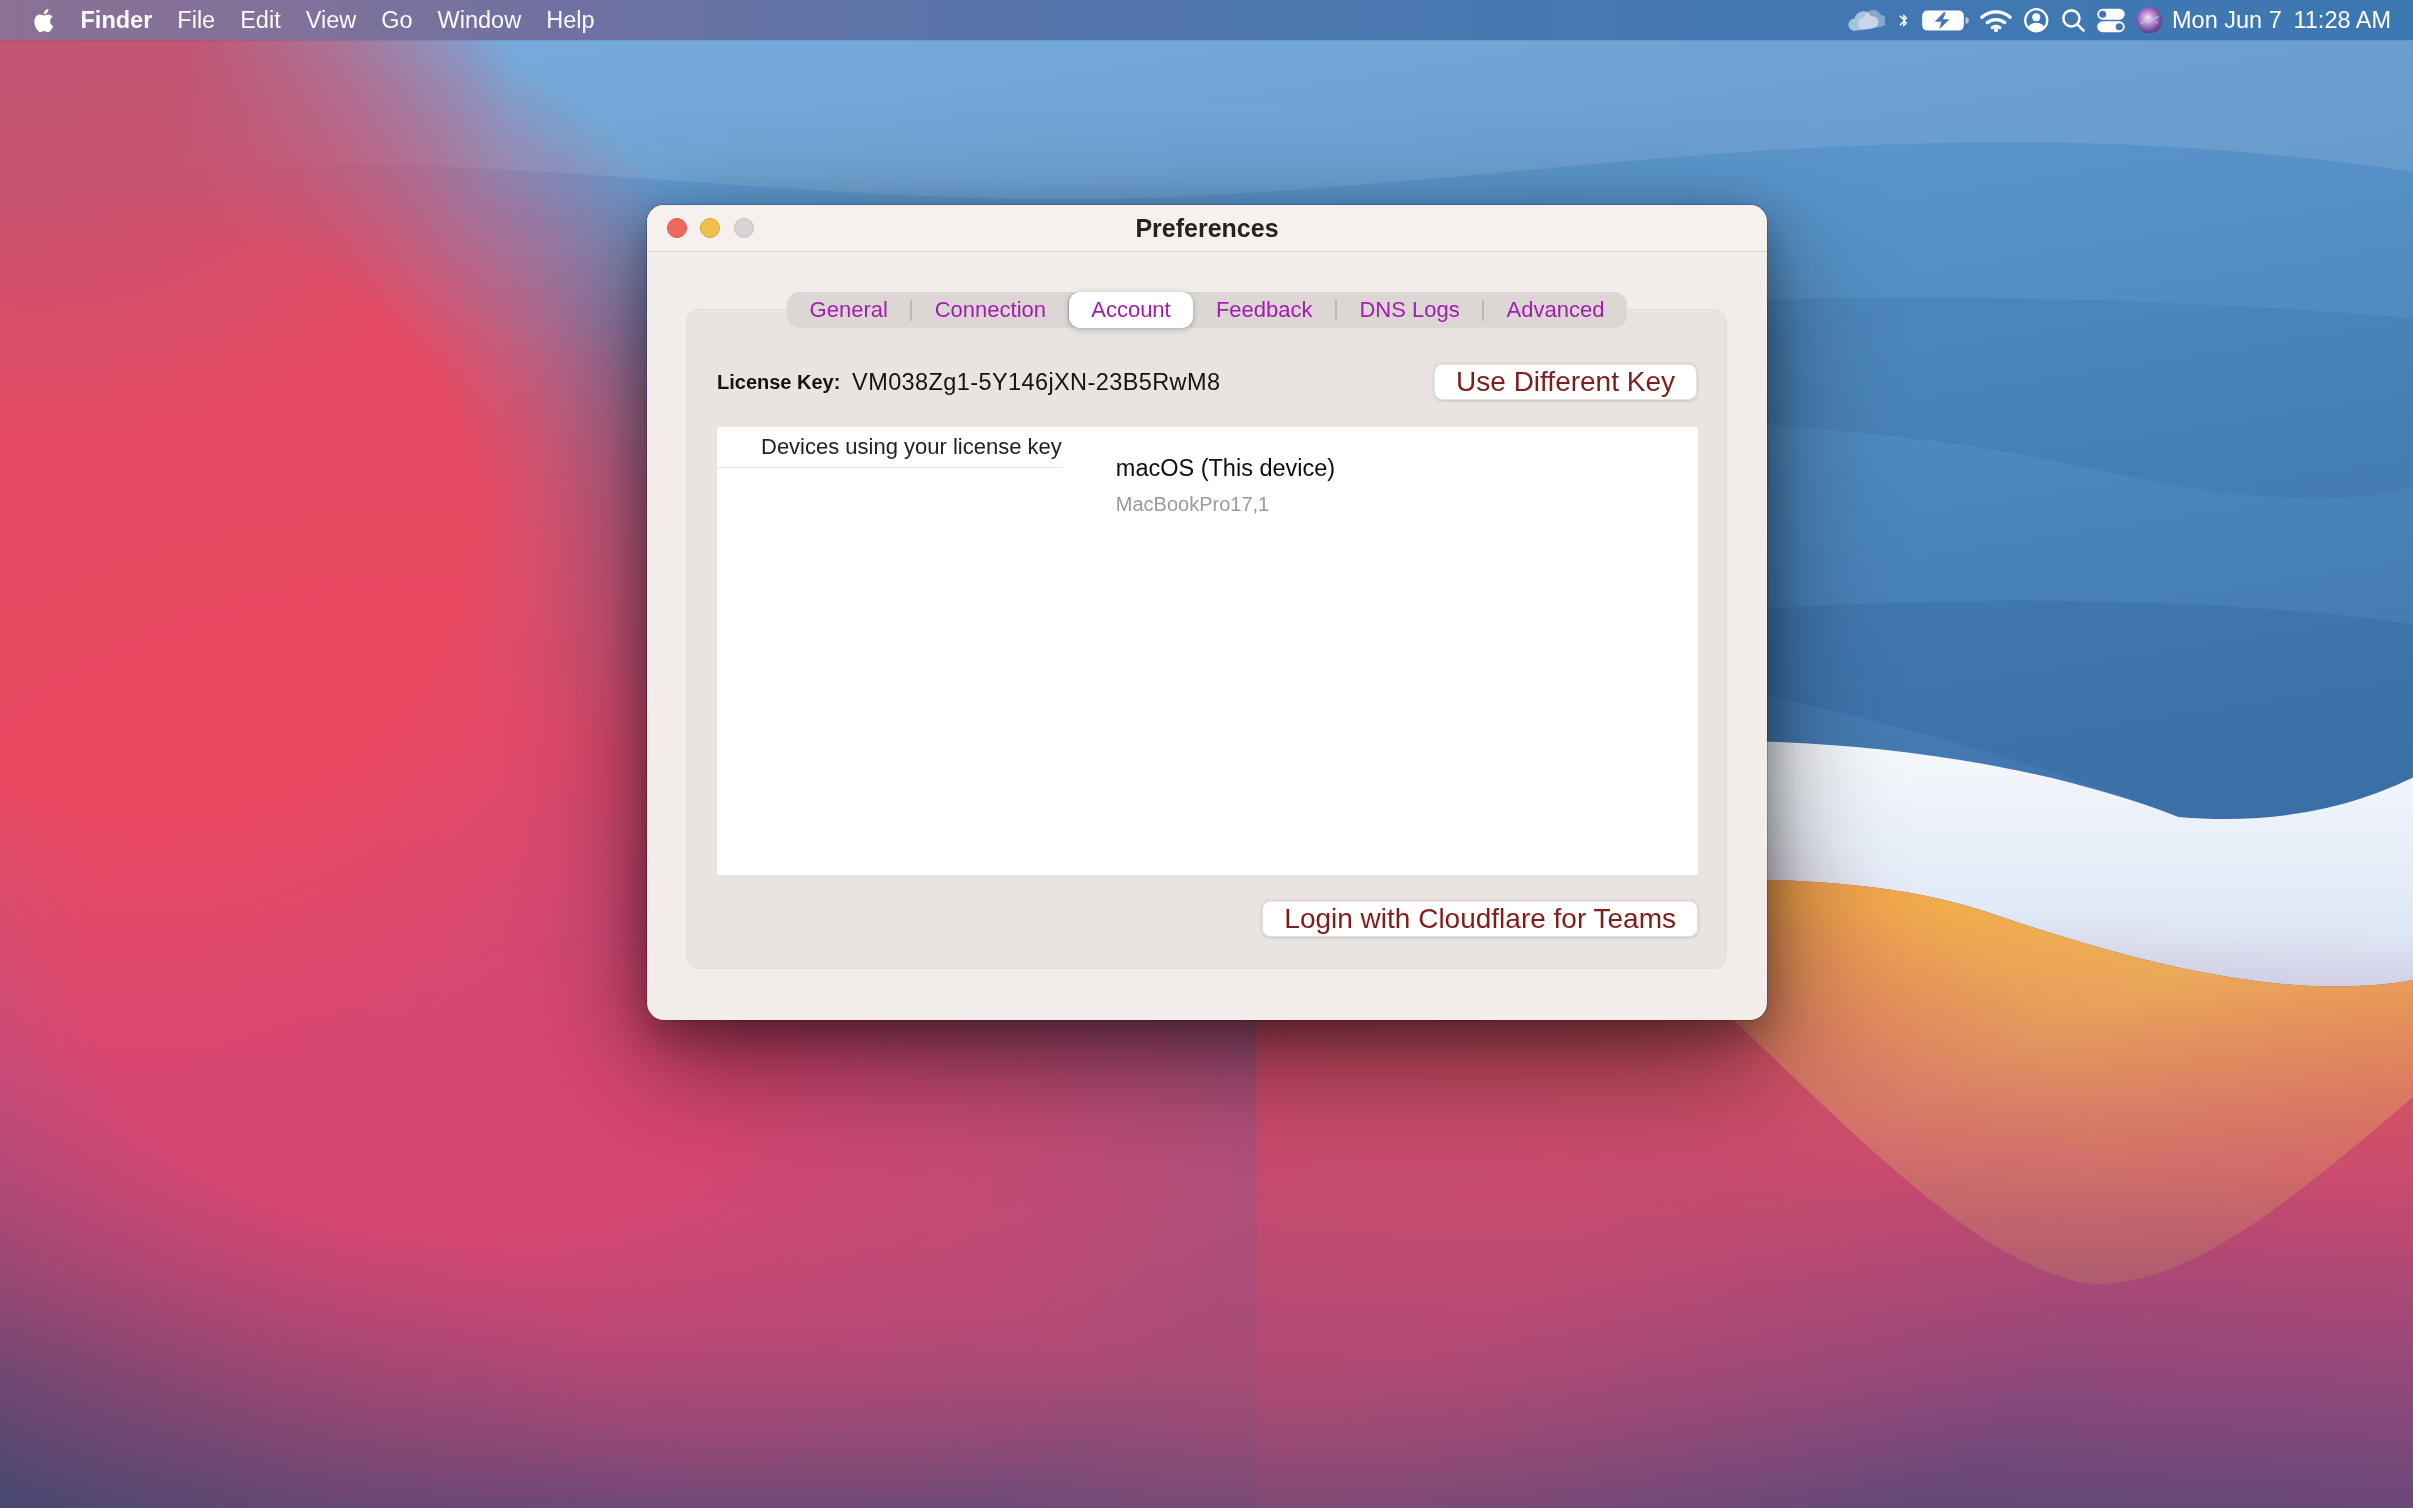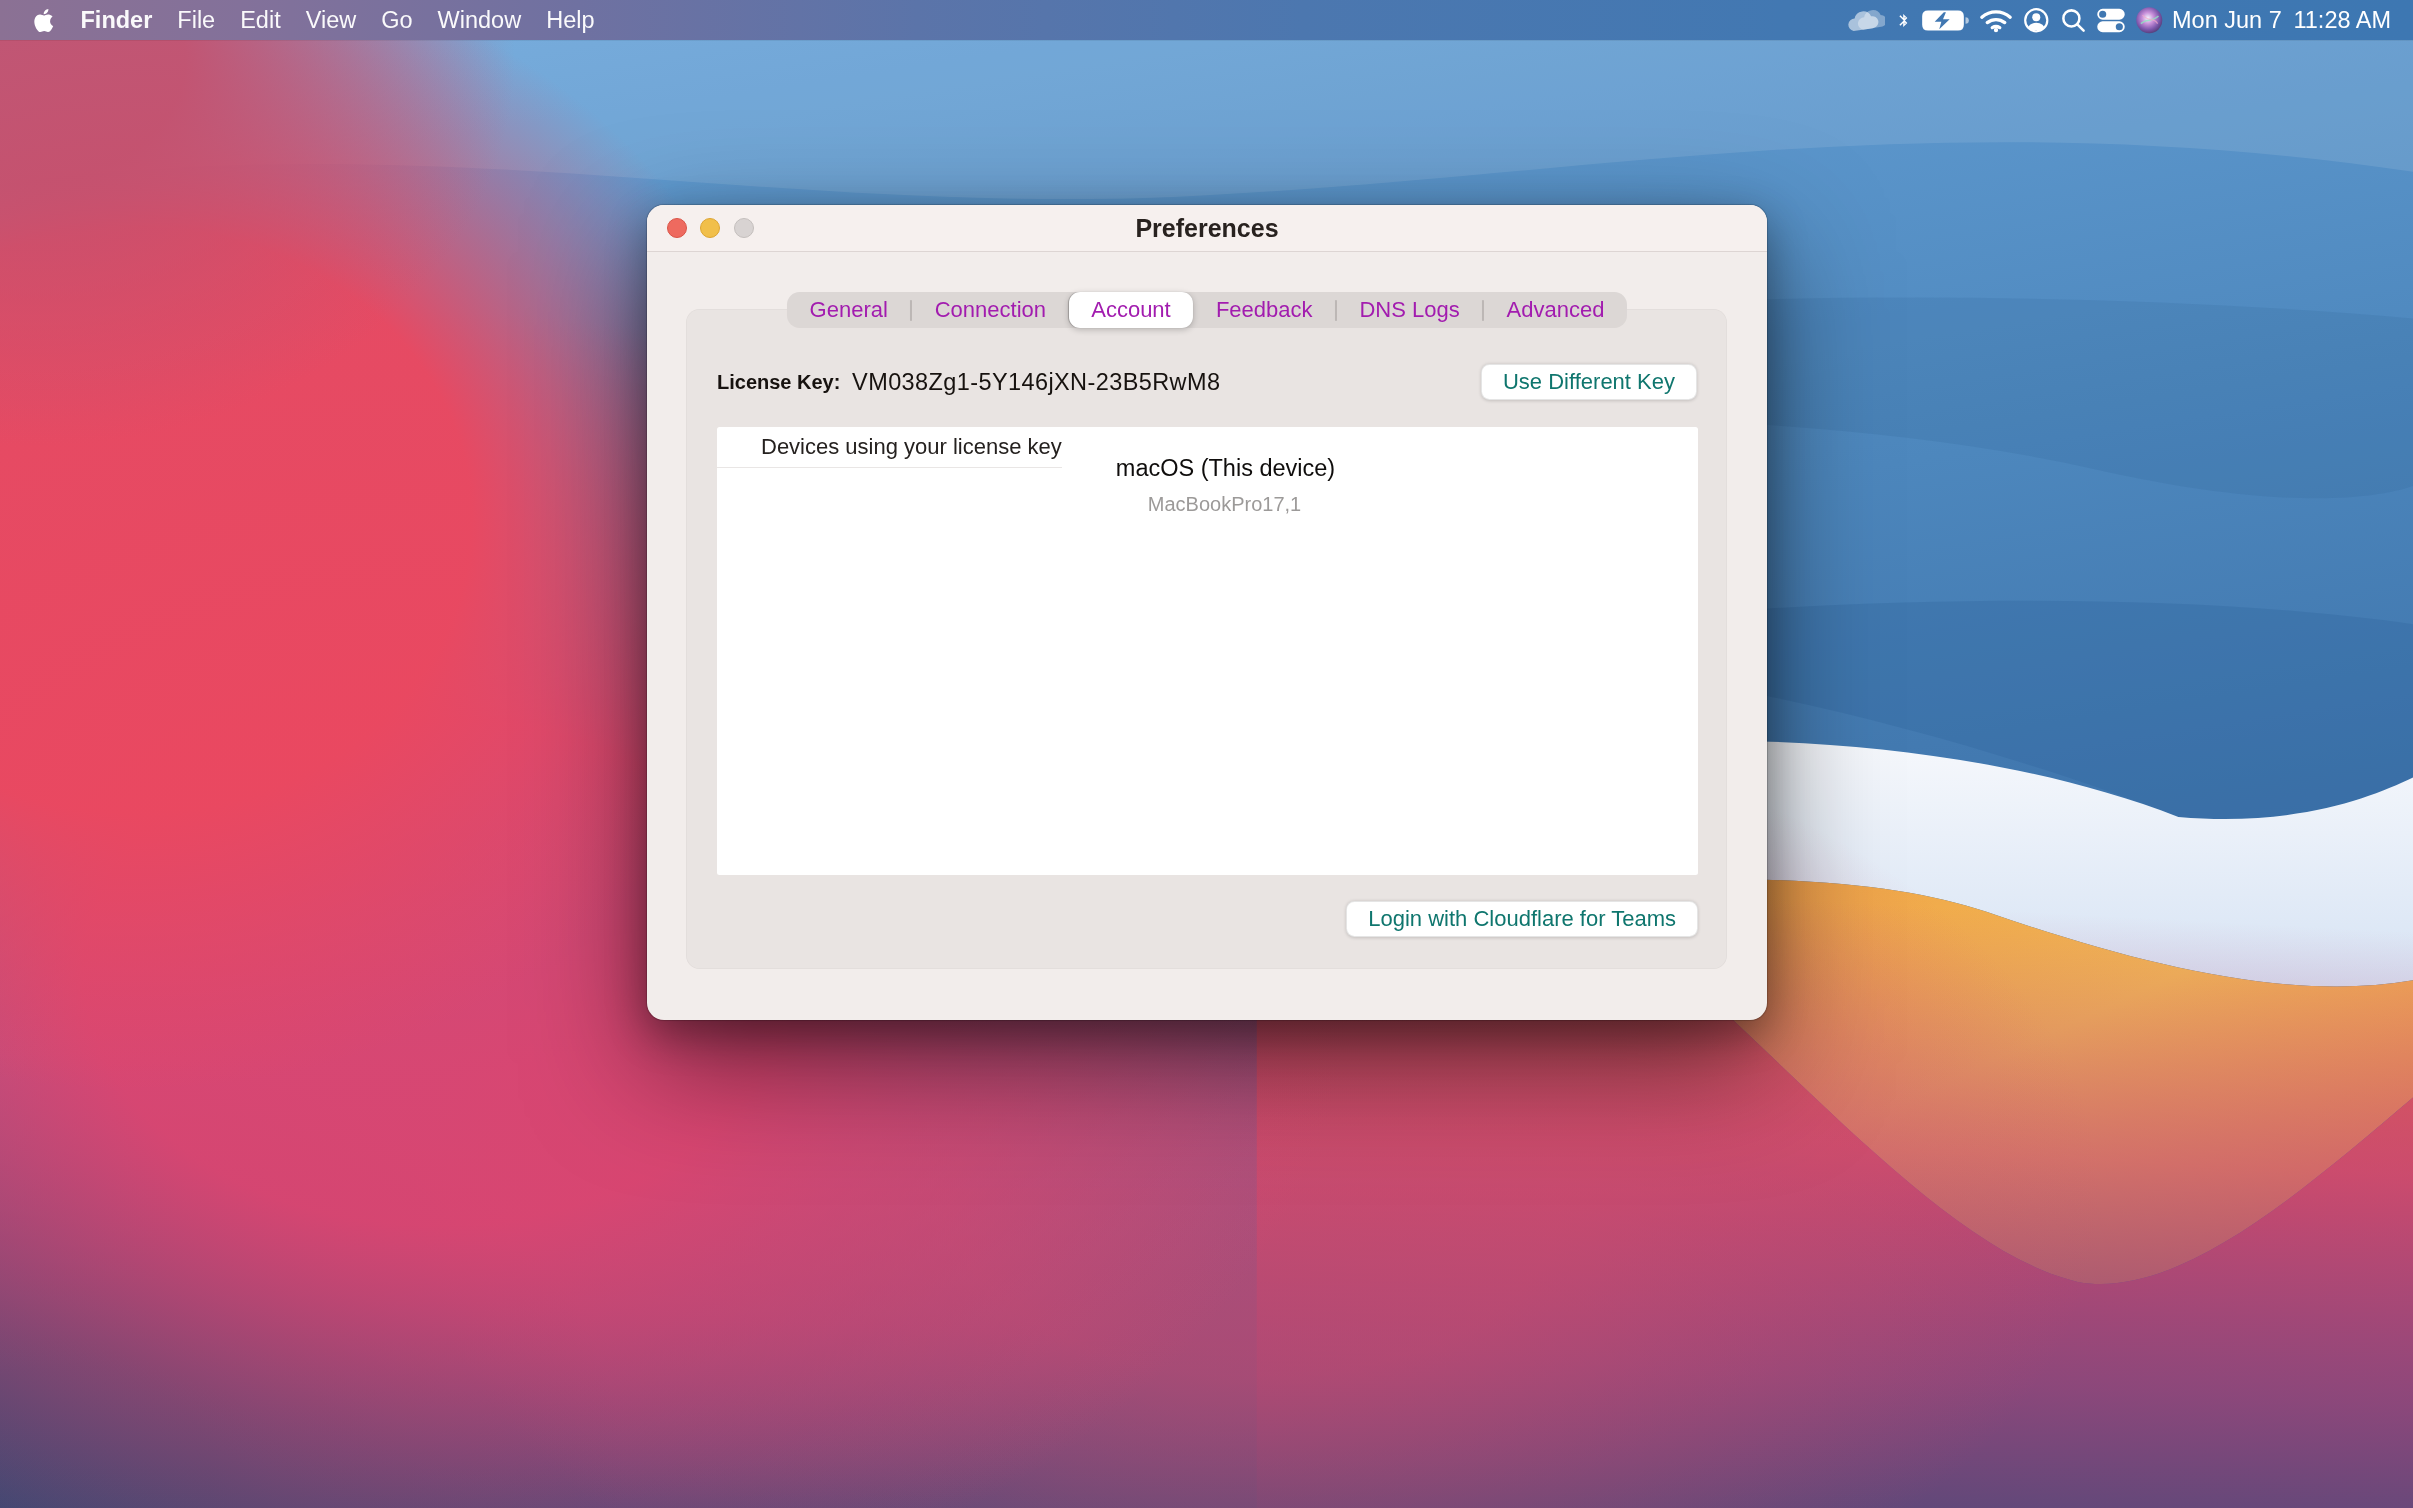--- a/index.html
+++ b/index.html
@@ -49,32 +49,32 @@
   .tabsep{width:1.7px;height:21px;background:#bcb7b5;border-radius:0.8px;}
   .tabsep.hidden{visibility:hidden;width:0;}
   
   .panel{position:absolute;top:104px;left:39px;width:1041px;height:660px;
     background:#e9e4e2;border-radius:13.4px;box-shadow:inset 0 0 0 0.8px rgba(0,0,0,.03);}
   .license-row{position:absolute;top:38px;left:31px;right:30px;height:70px;
     display:flex;align-items:center;}
   .license-label{font-size:20px;font-weight:700;color:#17120f;}
   .license-value{font-size:23.5px;color:#17120f;margin-left:11.7px;letter-spacing:0.4px;}
   .btn{background:#fff;border:0.8px solid rgba(0,0,0,.10);border-radius:8.4px;
-    height:36px;padding:0 21px;font-size:22px;color:#0f766e;
+    height:36px;padding:0 21px;font-size:28px;color:#7f1d1d;
     font-family:"Liberation Sans",sans-serif;
     box-shadow:0 0.8px 3.4px rgba(0,0,0,.16);display:flex;align-items:center;white-space:nowrap;}
   .license-row .btn{margin-left:auto;}
   .devices-table{position:absolute;top:118px;left:31px;right:29px;height:448px;
     background:#ffffff;border-radius:2.5px;display:flex;flex-direction:row;overflow:hidden;}
   .table-header{height:40px;flex:0 0 auto;display:flex;align-items:center;
     padding-left:44px;font-size:22px;color:#25211f;border-bottom:1.7px solid #e9e6e5;}
   .table-body{flex:1;}
   .device-row{padding:28px 0 0 54px;}
   .device-name{font-size:23.5px;color:#0f0d0c;}
-  .device-model{font-size:20px;color:#9c9a99;margin-top:11px;margin-left:32px;}
+  .device-model{font-size:20px;color:#9c9a99;margin-top:11px;}
   .panel-footer{position:absolute;top:592px;right:29px;}
   
   [data-interactable="true"]{cursor:default;}
 </style>
 </head>
 <body>
 
 <div class="desktop" data-interactable="false">
   <svg class="wallpaper-svg" viewBox="0 0 2880 1800" preserveAspectRatio="none" data-interactable="false">
     <defs>

